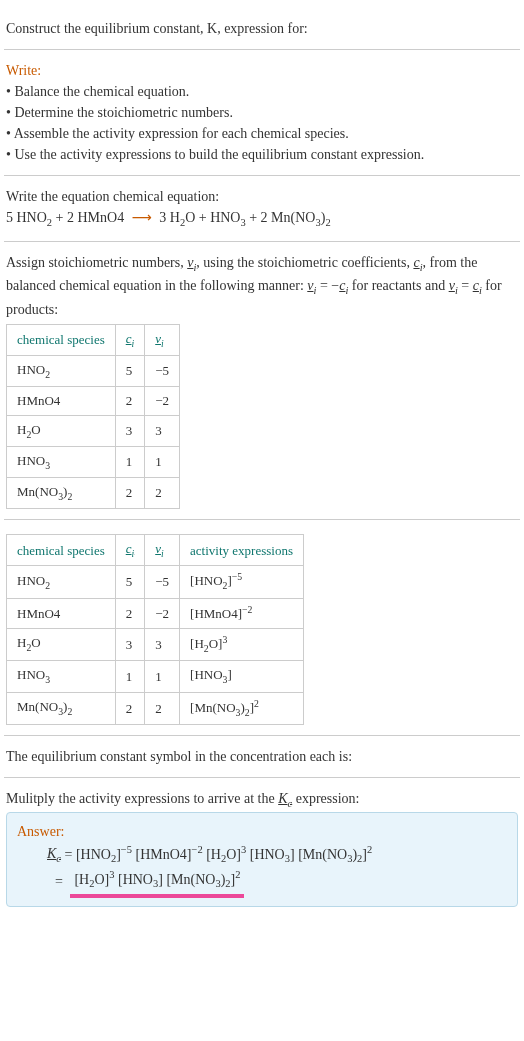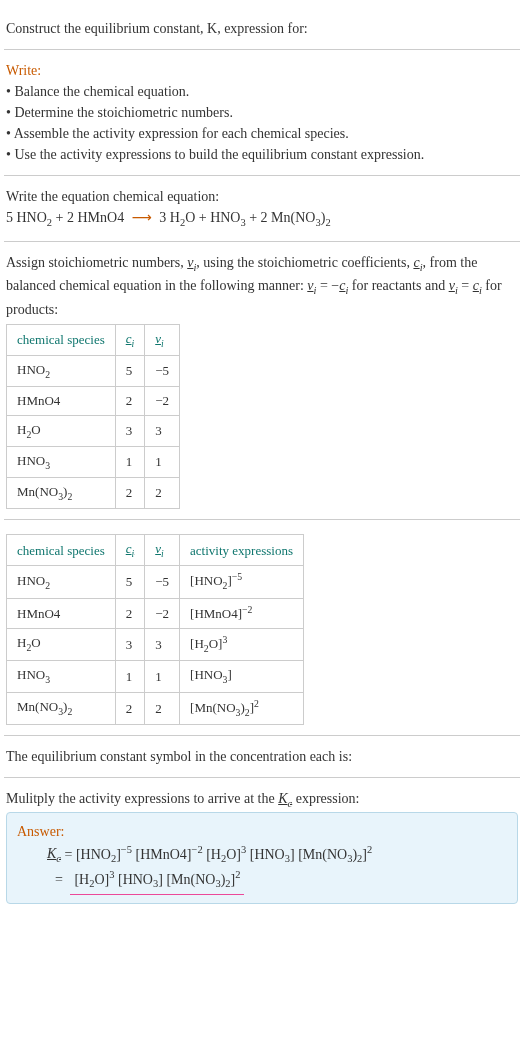--- a/index.html
+++ b/index.html
@@ -67,21 +67,21 @@
     padding: 0 4px;
   }
   .frac {
     display: inline-block;
     text-align: center;
     vertical-align: middle;
     padding: 0 4px;
   }
   .frac .num {
     display: block;
-    border-bottom: 1px solid #ec4899;
+    border-bottom: 4px solid #ec4899;
     padding: 0 4px 2px;
   }
   .frac .den {
     display: block;
     padding: 2px 4px 0;
   }
   .indent {
     padding-left: 30px;
   }
 </style>

